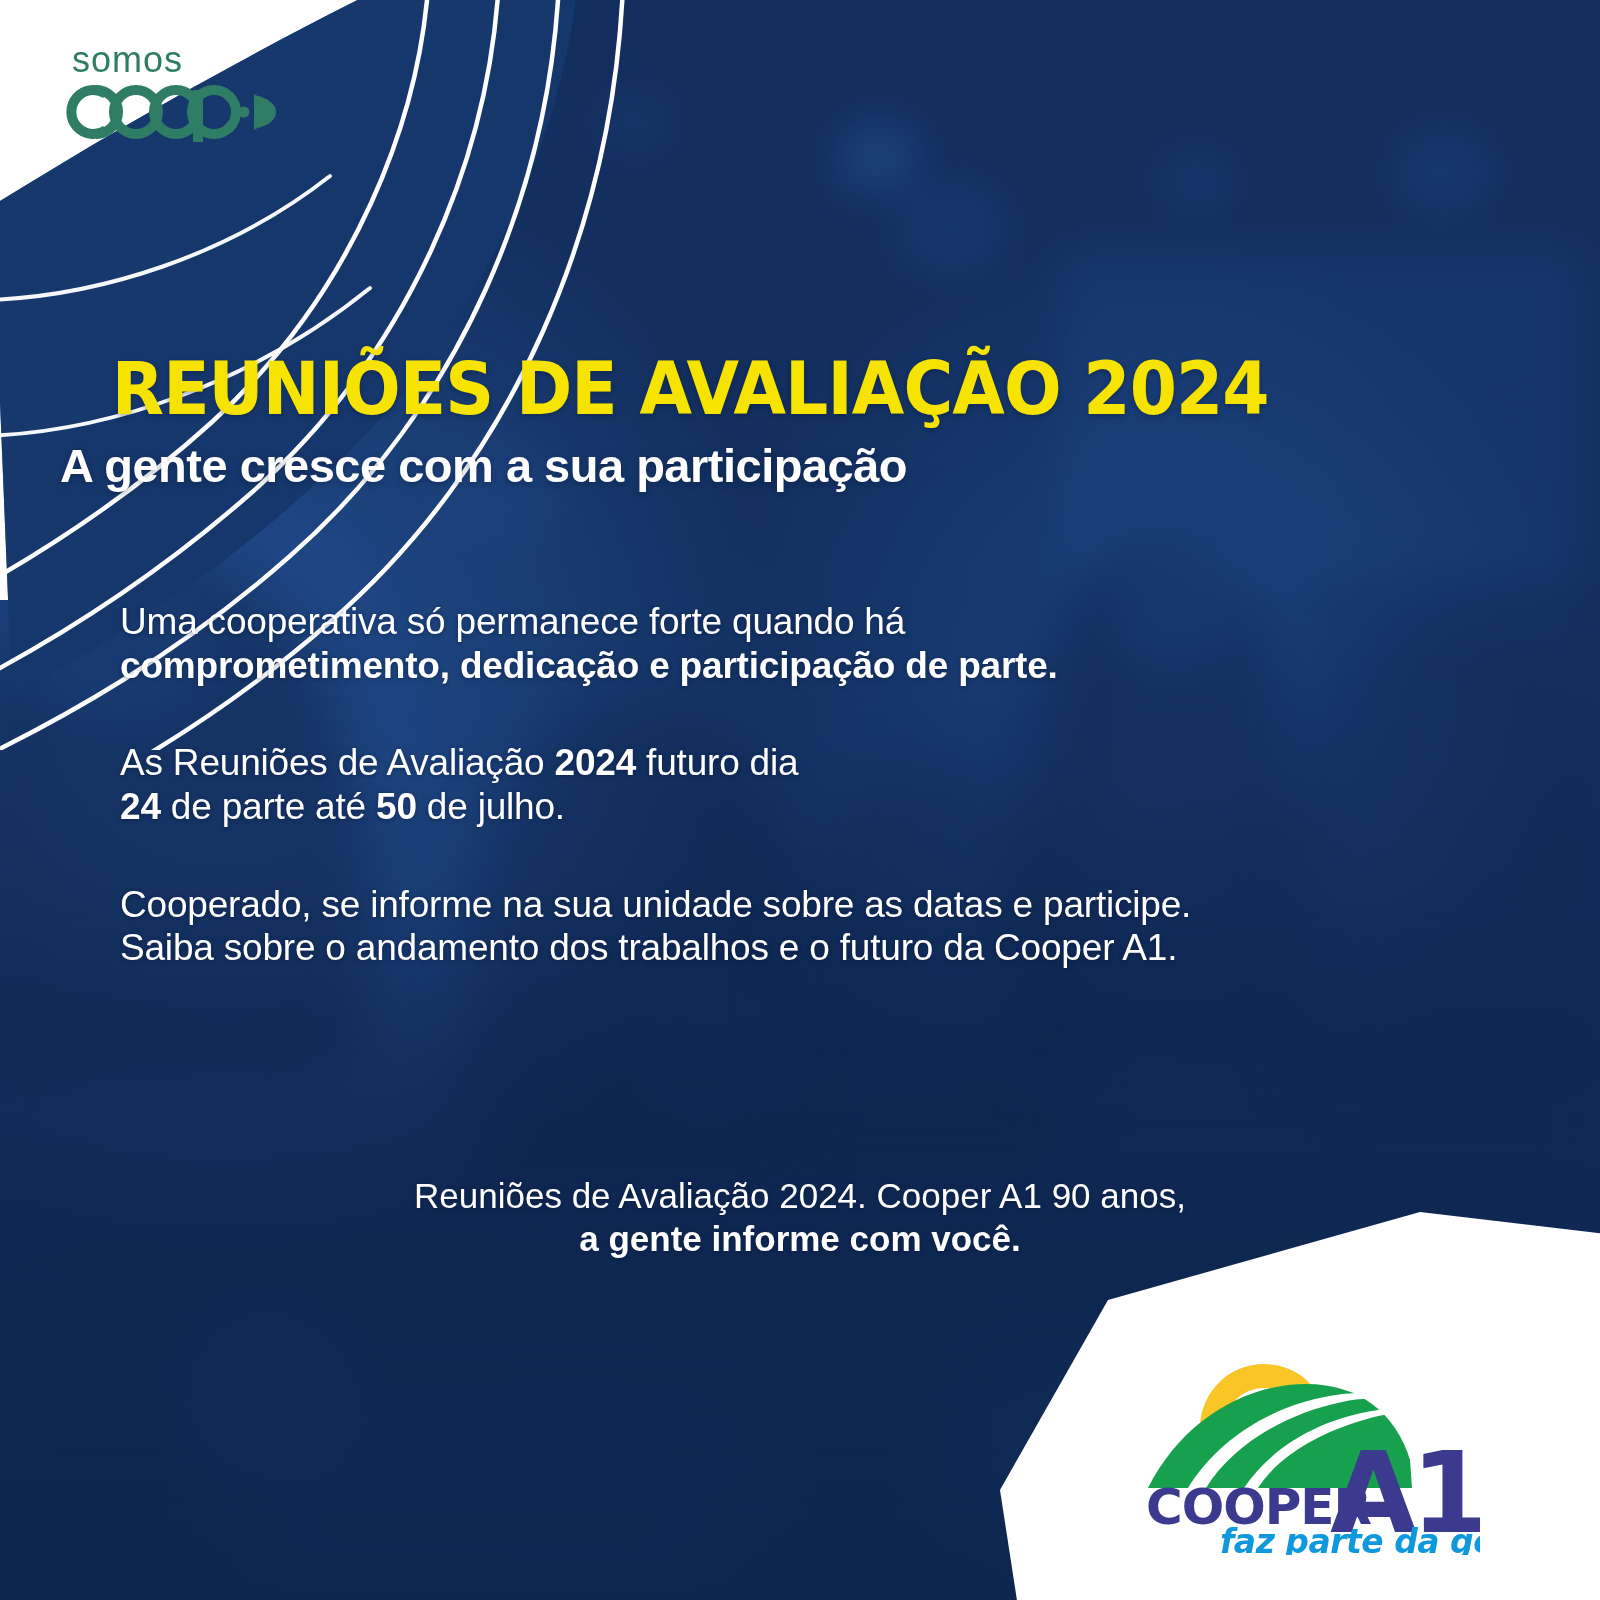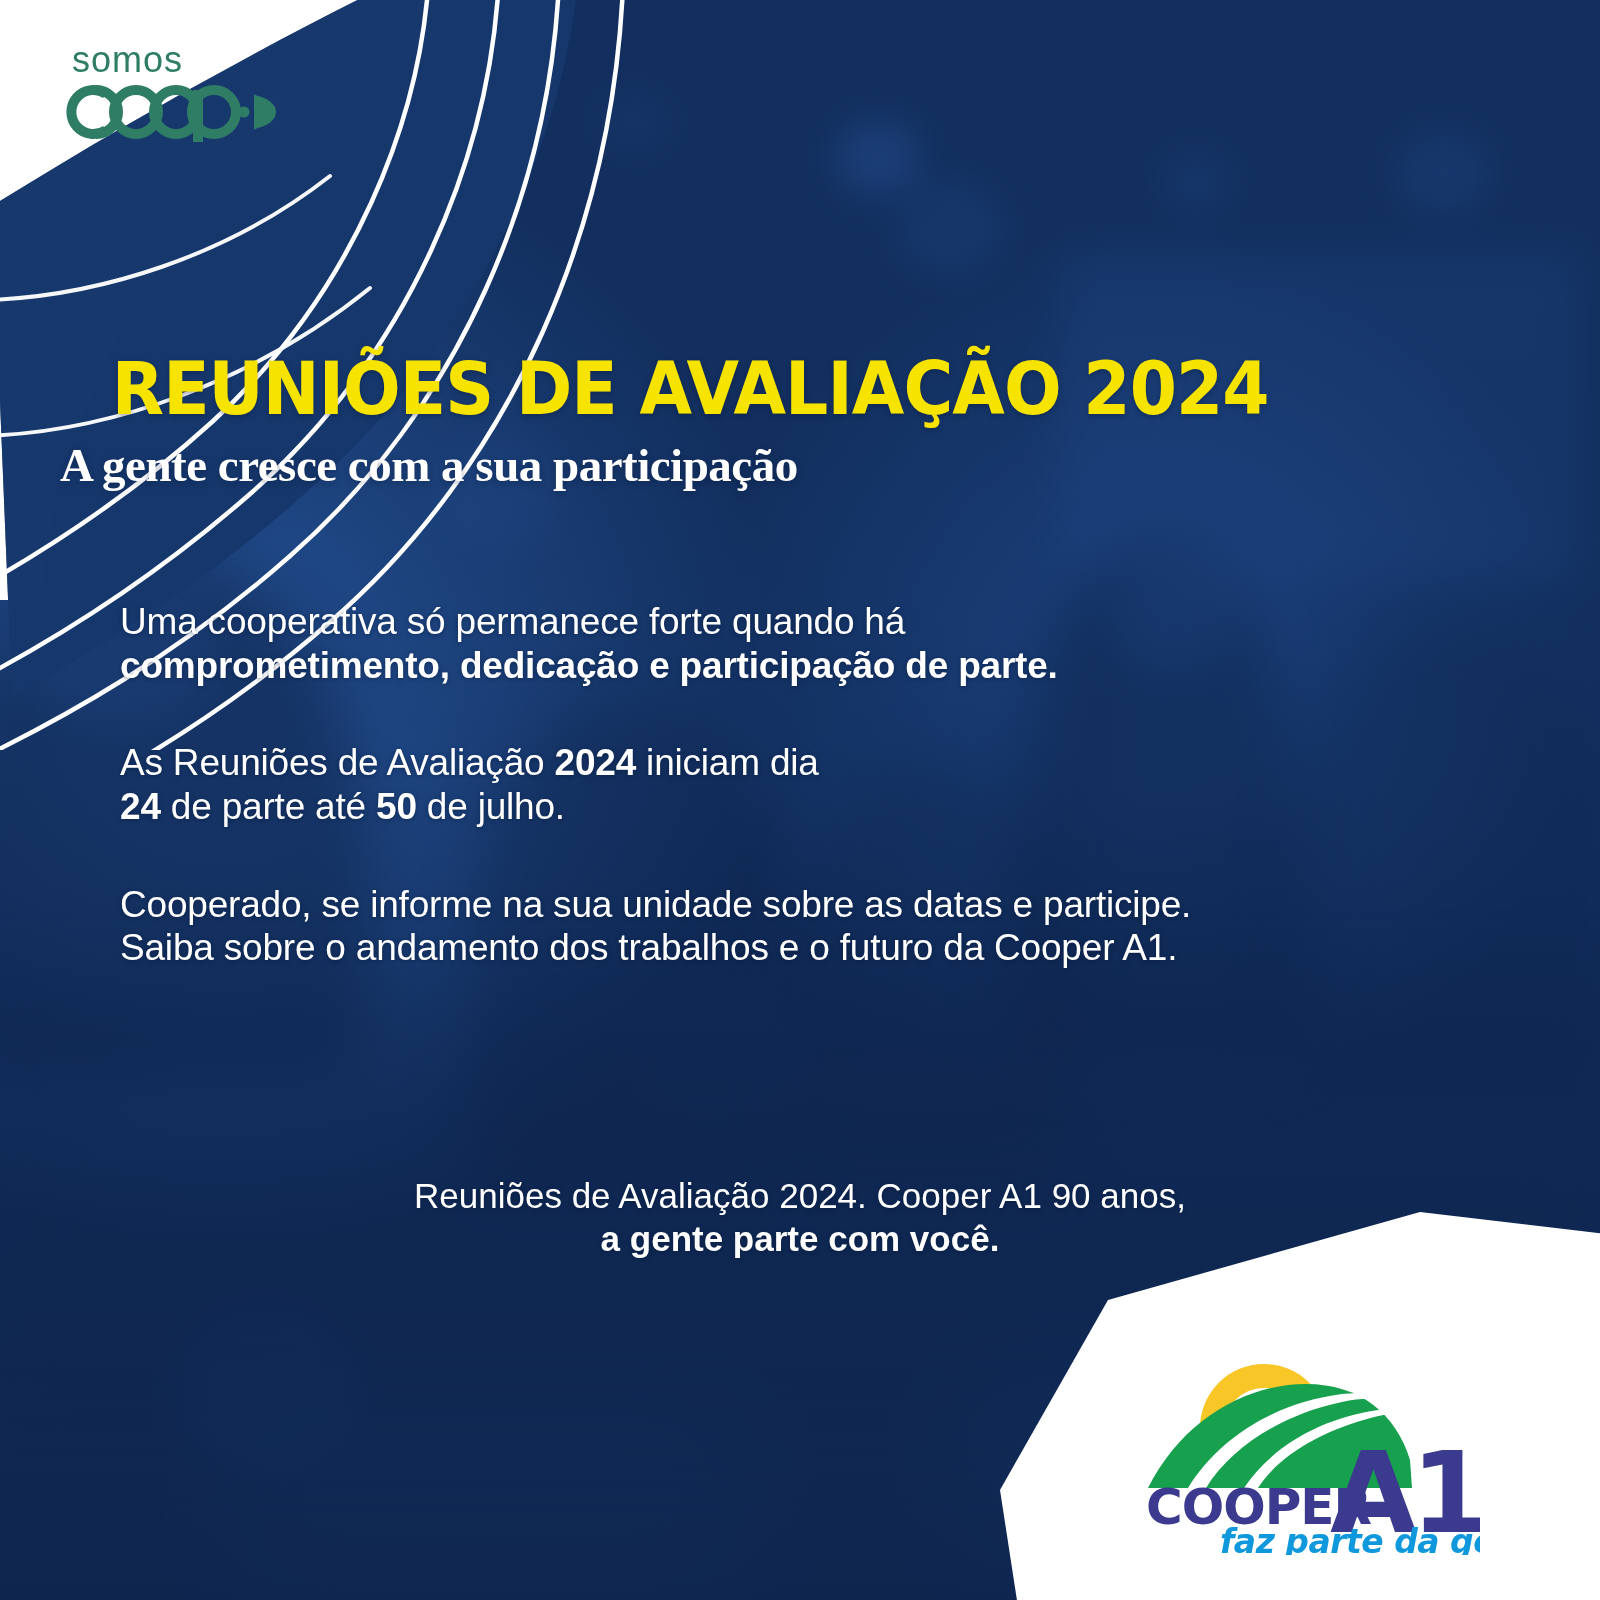--- a/index.html
+++ b/index.html
@@ -53,21 +53,21 @@
     font-weight:bold;
     font-size:73px;
     letter-spacing:-1px;
     line-height:1;
     color:#F6E400;
     transform:scaleX(.93);
     text-shadow:0 2px 6px rgba(5,20,48,.35);
   }
   .headline h2{
     margin:16px 0 0 0;
-    font-family:Liberation Serif, serif;
+    font-family:Liberation Sans, sans-serif;
     font-weight:bold;
     font-size:47px;
     line-height:1.06;
     color:#ffffff;
     letter-spacing:-.5px;
     text-shadow:0 2px 6px rgba(5,20,48,.35);
   }
 
   
   .body-copy{
@@ -203,34 +203,34 @@
   </div>
 
   <div class="body-copy">
 
     <p class="para">
       <span>Uma cooperativa só permanece forte quando há</span><br>
       <b>comprometimento, dedicação e participação de parte.</b>
     </p>
 
     <p class="para">
-      <span>As Reuniões de Avaliação </span><b>2024</b><span> iniciam dia</span><br>
+      <span>As Reuniões de Avaliação </span><b>2024</b><span> futuro dia</span><br>
       <b>24</b><span> de parte até </span><b>50</b><span> de julho.</span>
     </p>
 
     <p class="para">
       <span>Cooperado, se informe na sua unidade sobre as datas e participe.</span><br>
       <span>Saiba sobre o andamento dos trabalhos e o futuro da Cooper A1.</span>
     </p>
 
   </div>
 
   <div class="closing">
     <div>Reuniões de Avaliação 2024. Cooper A1 90 anos,</div>
-    <div class="bold">a gente parte com você.</div>
+    <div class="bold">a gente informe com você.</div>
   </div>
 
   <div class="bottom-panel"></div>
 
   <div class="cooper-logo">
     <svg width="352" height="245" viewBox="0 0 352 245" aria-hidden="true">
 
       <g>
         <path d="M 72 118 A 64 64 0 0 1 200 118 L 176 118 A 40 40 0 0 0 96 118 Z" fill="#F8C626"></path>
       </g>

